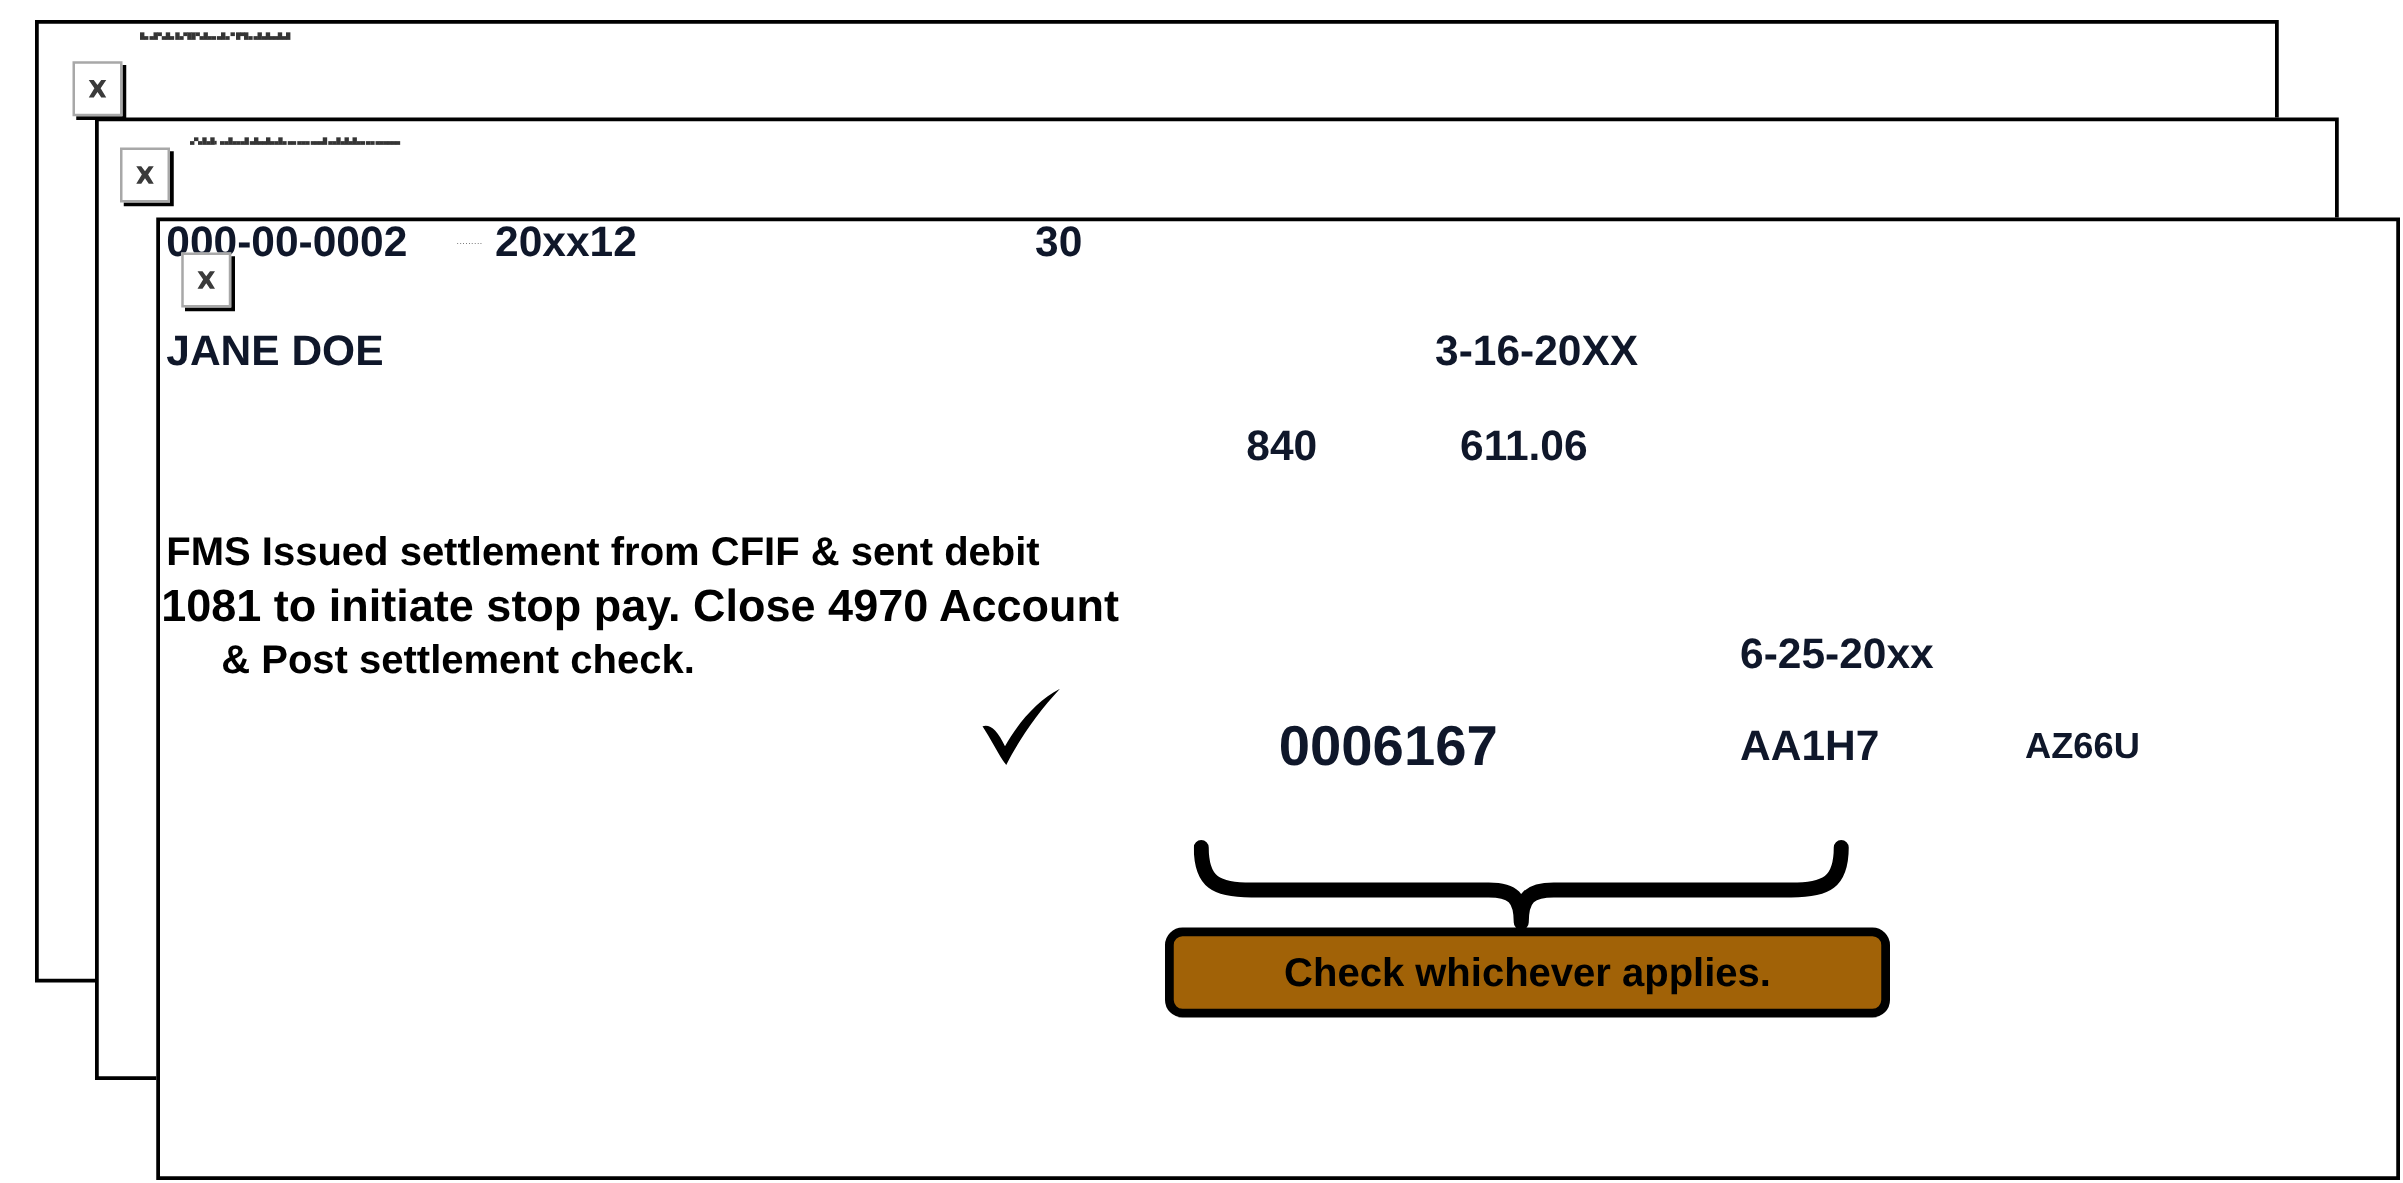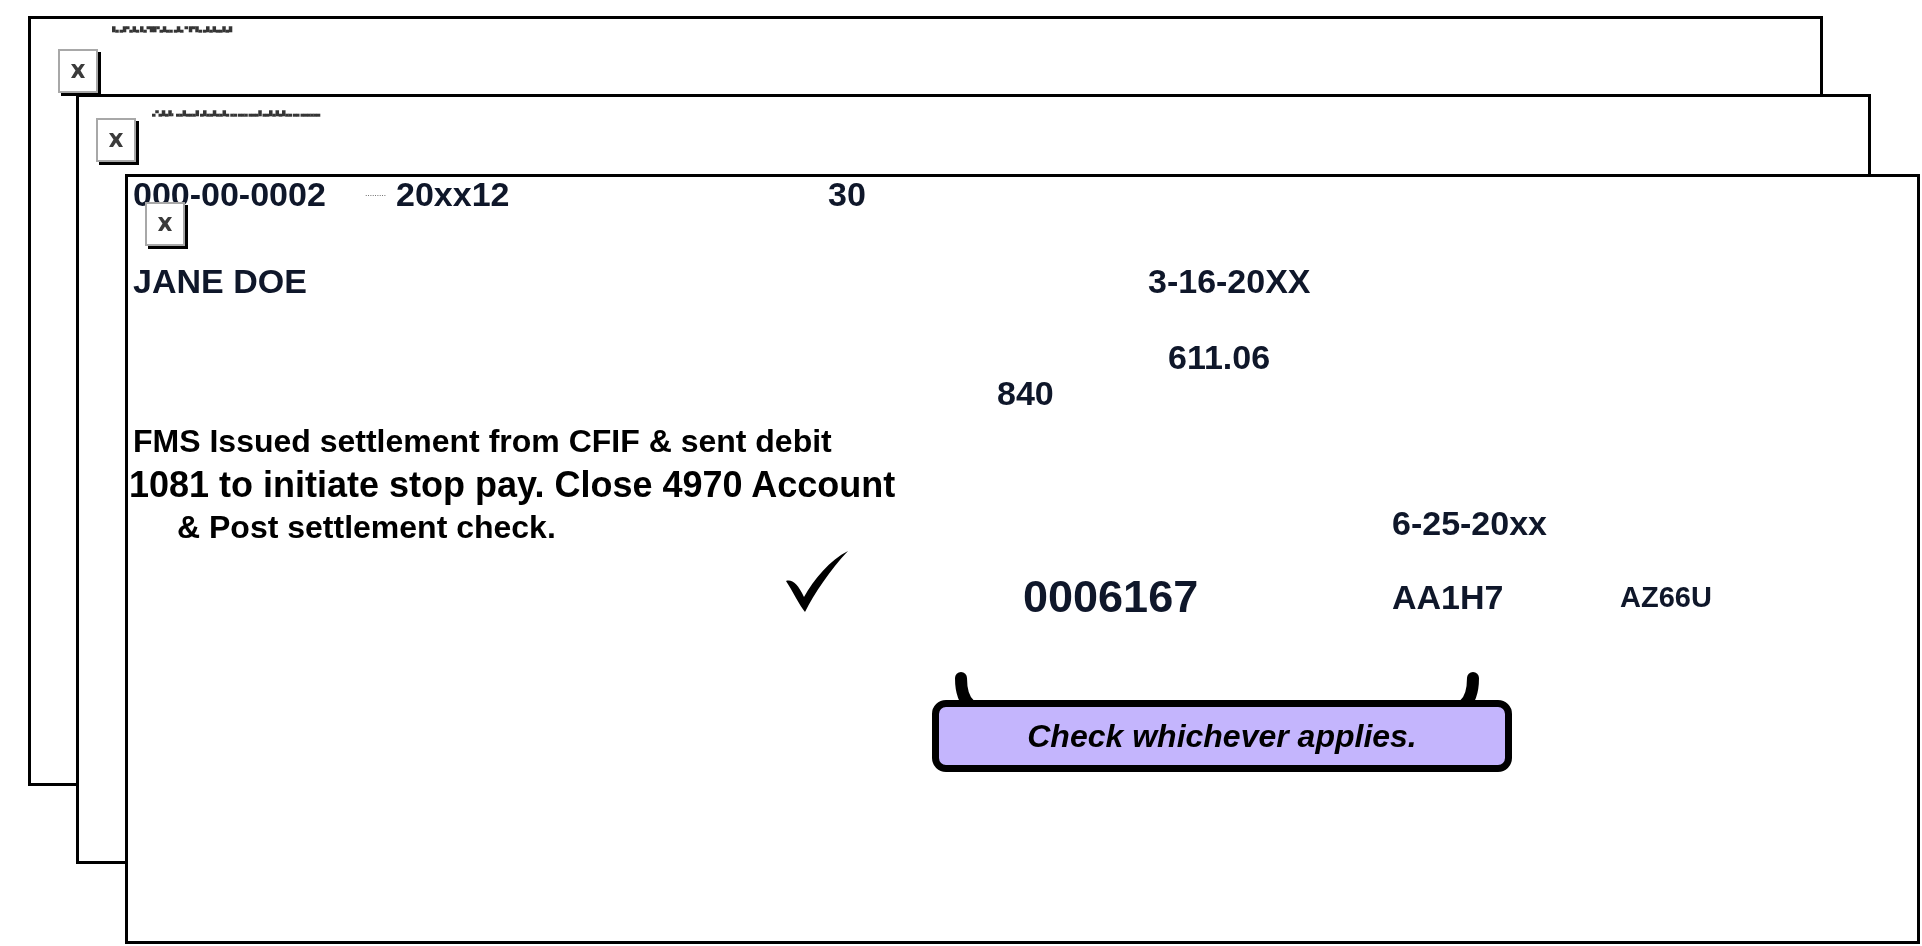--- a/index.html
+++ b/index.html
@@ -94,29 +94,28 @@
   #brace{
     position:absolute;
     left:955px;top:672px;
     width:525px;height:72px;
     z-index:14;
   }
 
   
   #callout-box{
     position:absolute;
-    left:932px;top:700px;
+    left:932px;top:742px;
     width:580px;height:72px;
-    background:#c4b5fd;
+    background:#a16207;
     border:7px solid #000000;
     border-radius:14px;
     box-sizing:border-box;
     display:flex;align-items:center;justify-content:center;
     z-index:16;
-    font-style:italic;
   }
   #callout-box .callout-text{
     font-weight:bold;
     font-size:32px;
     white-space:nowrap;
     color:#000000;
   }
 </style>
 </head>
 <body>
@@ -148,21 +147,21 @@
 
 <div class="broken-img" style="left:145px;top:202px;">
   <svg width="20" height="20" viewBox="0 0 20 20" aria-hidden="true">
     <path d="M3 3 L7 3 L10 7 L13 3 L17 3 L12.5 9.5 L17 17 L13 17 L10 12.5 L7 17 L3 17 L7.5 9.5 Z" fill="#3b3b3b"></path>
   </svg>
 </div>
 
 <div class="field" style="left:133px;top:264px;font-size:34px;">JANE DOE</div>
 <div class="field" style="left:1148px;top:264px;font-size:34px;">3-16-20XX</div>
 
-<div class="field" style="left:997px;top:340px;font-size:34px;margin-top:36px;">840</div>
+<div class="field" style="left:997px;top:340px;font-size:34px;">840</div>
 <div class="field" style="left:1168px;top:340px;font-size:34px;">611.06</div>
 
 <div class="note" style="left:133px;top:420px;font-size:32px;text-align:center;">FMS Issued settlement from CFIF &amp; sent debit</div>
 <div class="note" style="left:129px;top:463px;font-size:36px;text-align:right;">1081 to initiate stop pay. Close 4970 Account</div>
 <div class="note" style="left:133px;top:506px;font-size:32px;margin-left:44px;">&amp; Post settlement check.</div>
 
 <div class="field" style="left:1392px;top:506px;font-size:34px;">6-25-20xx</div>
 
 <svg id="check-mark" viewBox="0 0 90 72">
   <path d="M6 33 C12 31 18 36 24 49 C34 31 50 12 68 3 C50 22 34 46 25 64 C20 58 12 42 6 33 Z" fill="#000000"></path>

